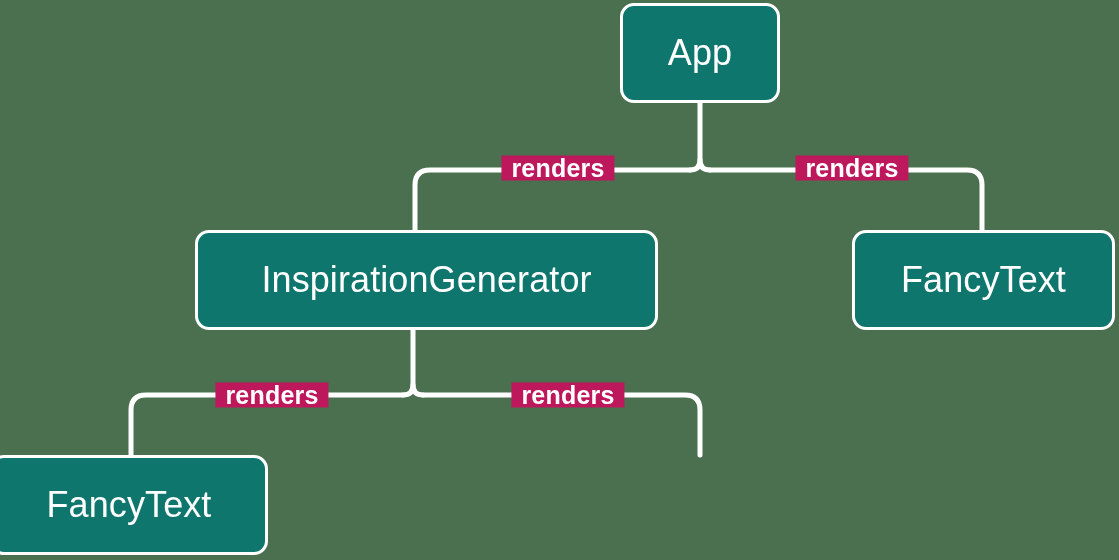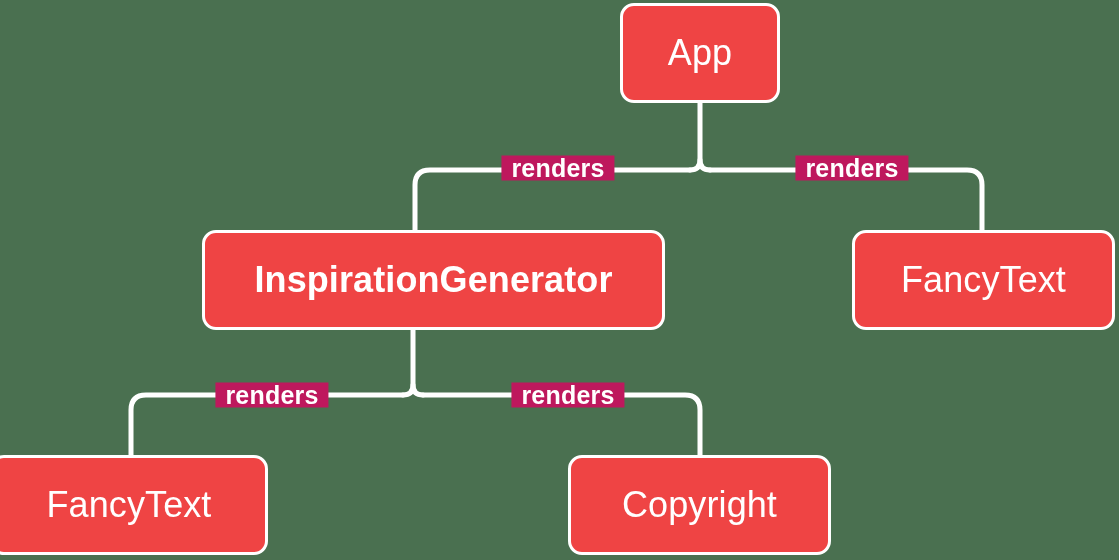--- a/index.html
+++ b/index.html
@@ -21,21 +21,21 @@
   #edges {
     position: absolute;
     left: 0;
     top: 0;
     width: 1119px;
     height: 560px;
   }
   .node {
     position: absolute;
     box-sizing: border-box;
-    background: #ef4444;
+    background: #0f766e;
     border: 3px solid #ffffff;
     border-radius: 14px;
     display: flex;
     align-items: center;
     justify-content: center;
     color: #ffffff;
     font-size: 36px;
     font-weight: 400;
     letter-spacing: 0.1px;
     white-space: nowrap;
@@ -74,35 +74,32 @@
       <path d="M 403 395 L 146 395 Q 131 395 131 410 L 131 455"></path>
 
       <path d="M 423 395 L 685 395 Q 700 395 700 410 L 700 455"></path>
     </g>
   </svg>
 
   <div class="node" style="left:620px; top:3px; width:160px; height:100px;">
     <span>App</span>
   </div>
 
-  <div class="node" style="left:202px; top:230px; width:463px; height:100px;font-weight:bold;">
+  <div class="node" style="left:195px; top:230px; width:463px; height:100px;">
     <span>InspirationGenerator</span>
   </div>
 
   <div class="node" style="left:852px; top:230px; width:263px; height:100px;">
     <span>FancyText</span>
   </div>
 
   <div class="node" style="left:-10px; top:455px; width:278px; height:100px;">
     <span>FancyText</span>
   </div>
 
-  <div class="node" style="left:568px; top:455px; width:263px; height:100px;">
-    <span>Copyright</span>
-  </div>
 
   <div class="edge-label" style="left:558px; top:168px;">renders</div>
 
   <div class="edge-label" style="left:852px; top:168px;">renders</div>
 
   <div class="edge-label" style="left:272px; top:395px;">renders</div>
 
   <div class="edge-label" style="left:568px; top:395px;">renders</div>
 
 </div>

